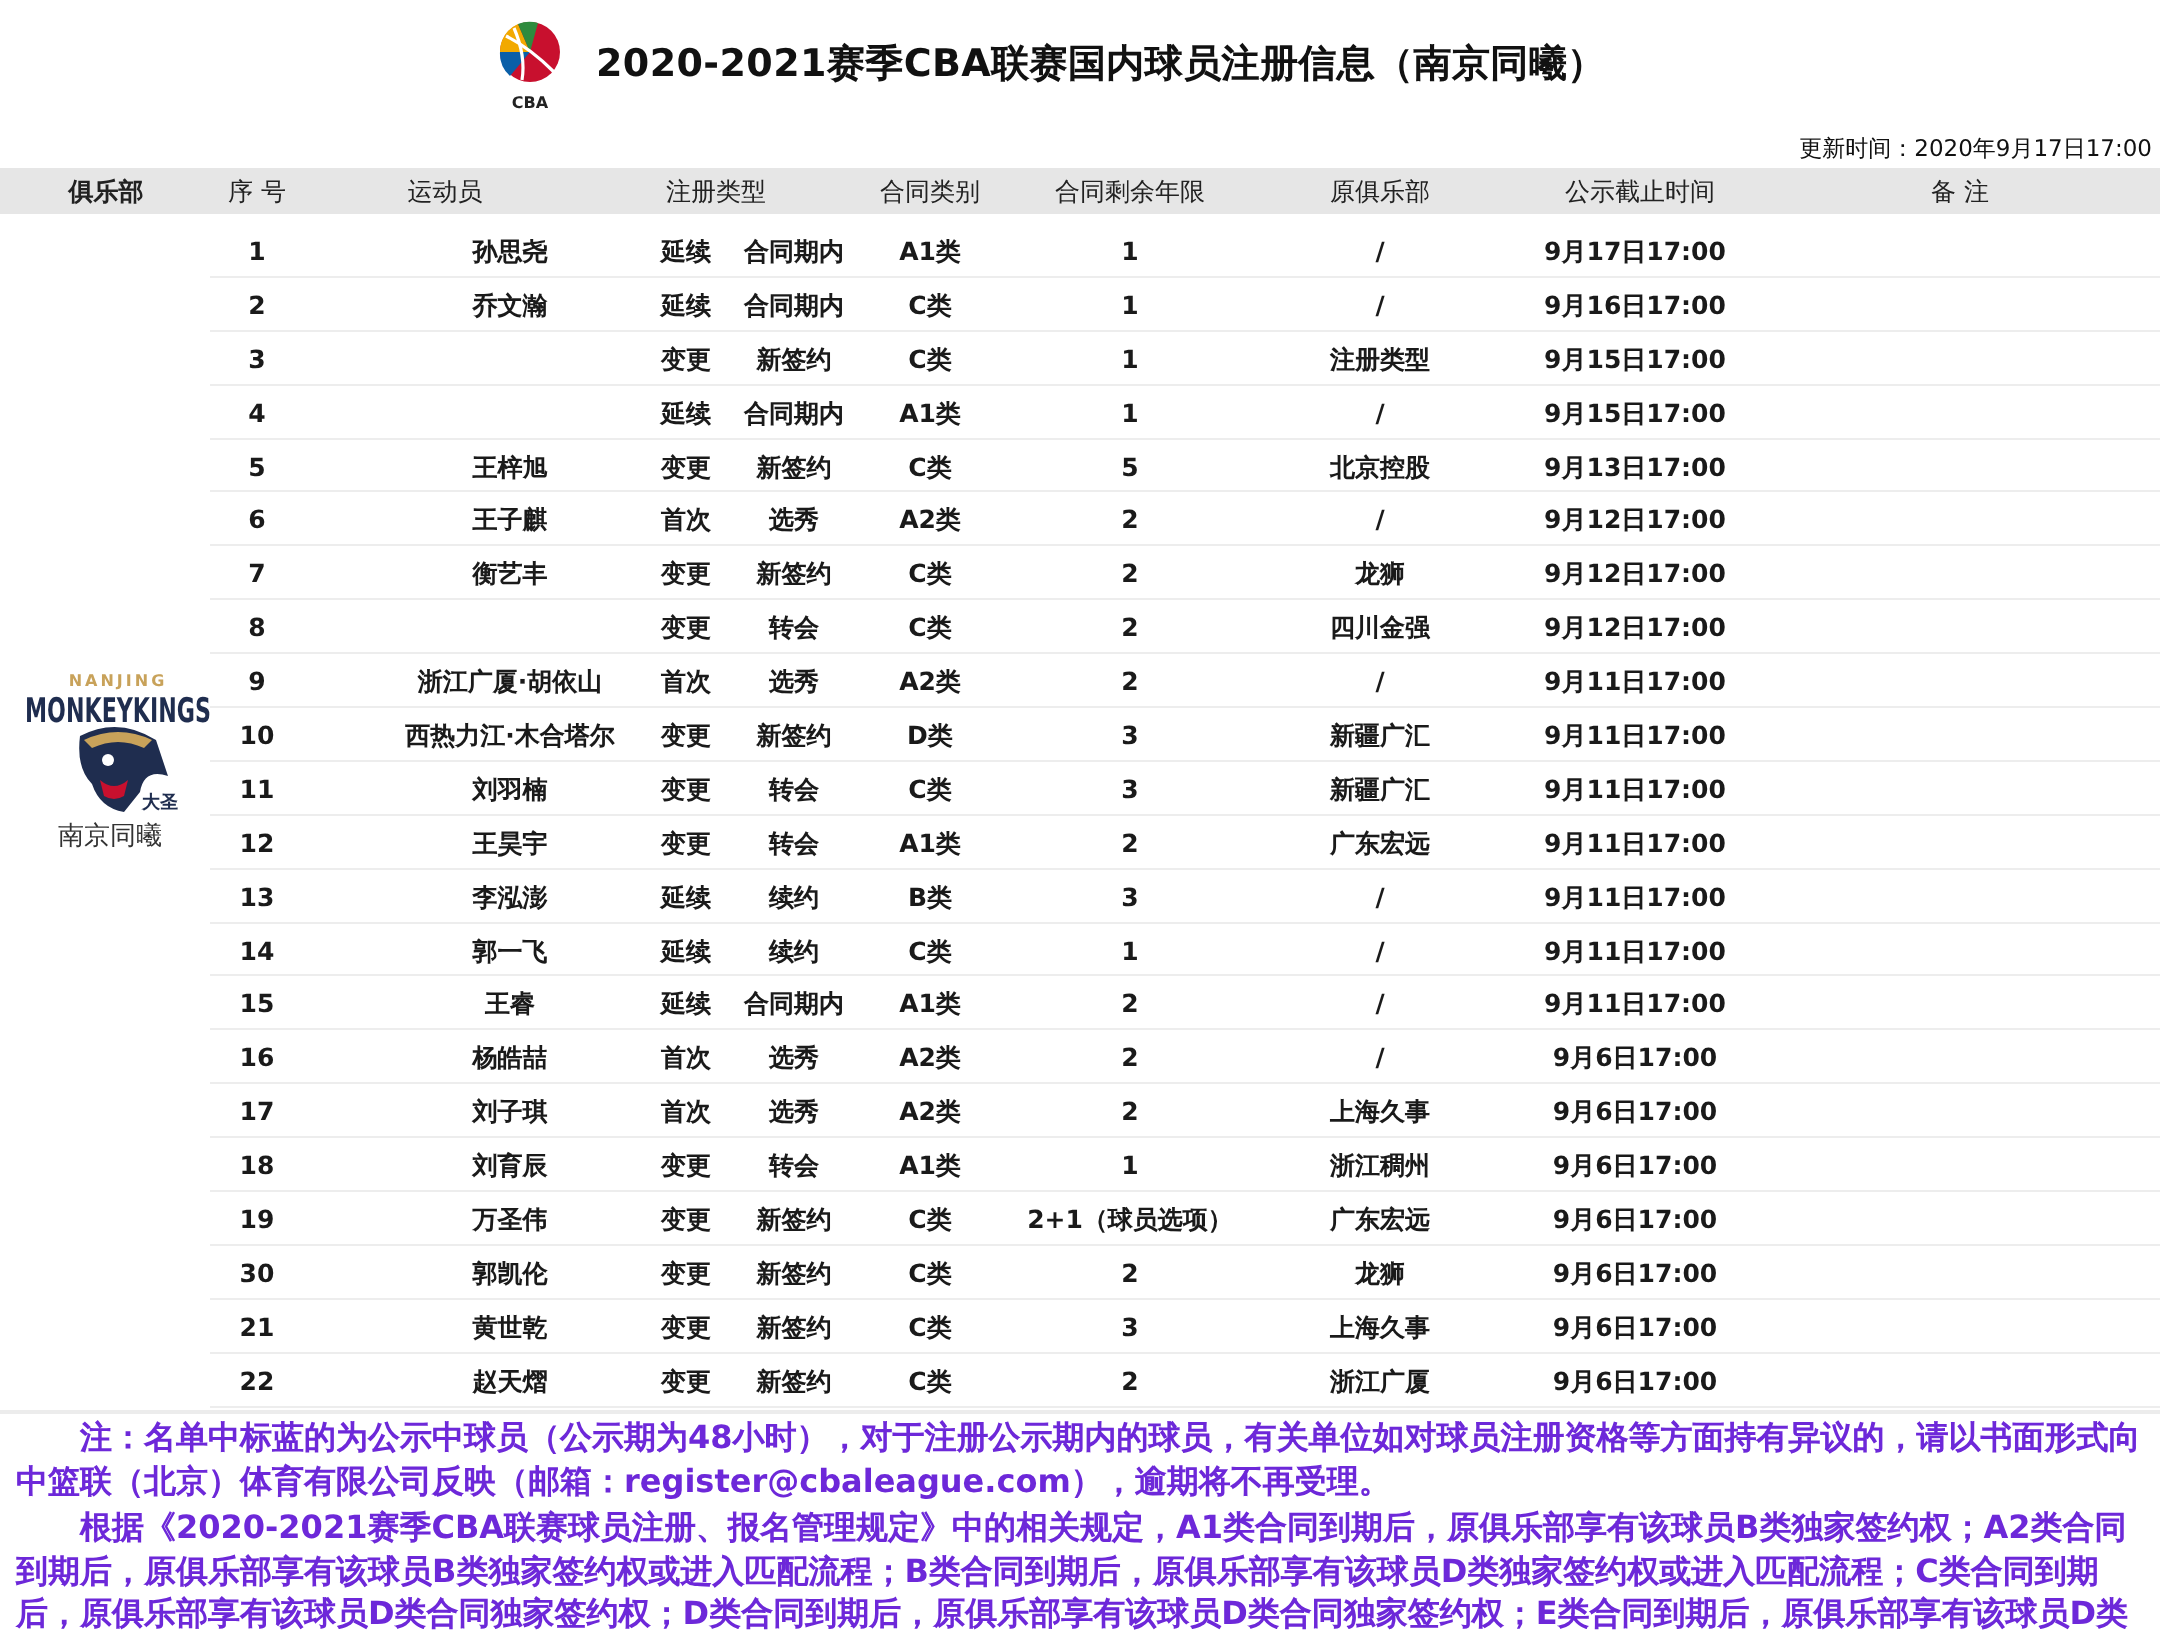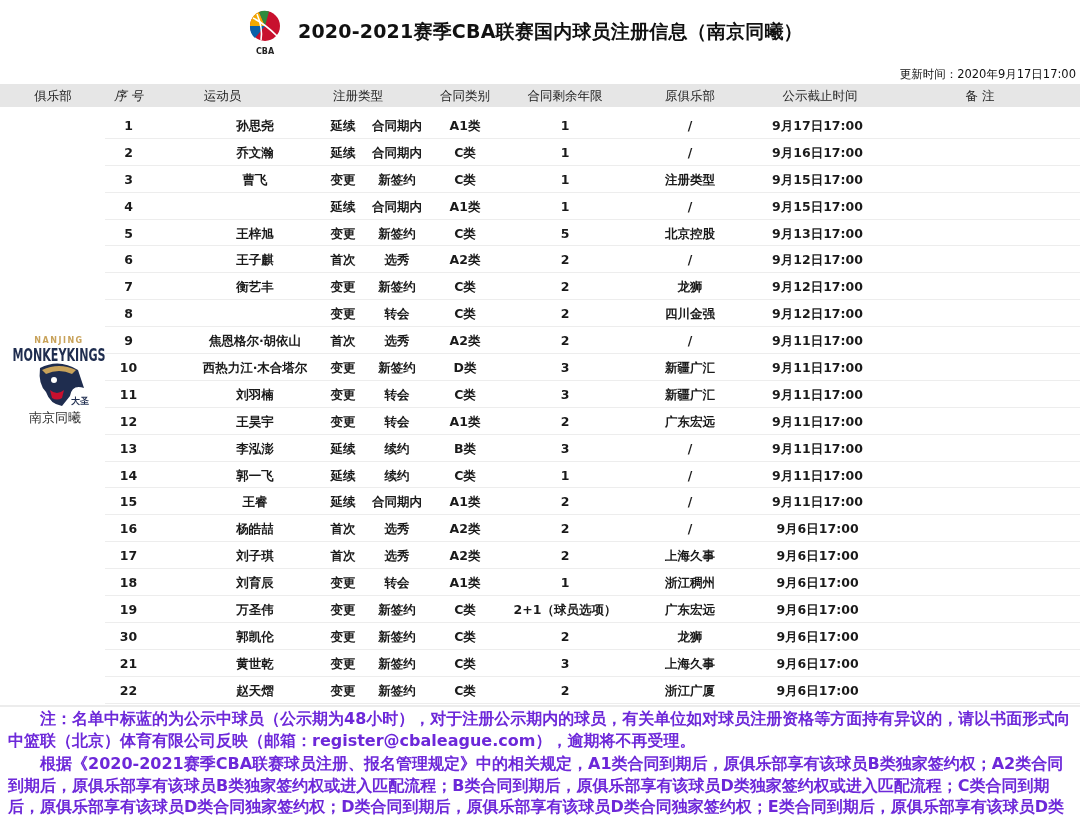--- a/index.html
+++ b/index.html
@@ -41,22 +41,22 @@
     <path d="M12 2 L18 16 L22 1.5 A15 15 0 0 0 12 2 Z" fill="#2e8b3e"></path>
     <path d="M6 8 Q18 14 30 26" stroke="#fff" stroke-width="1.6" fill="none"></path>
     <path d="M10 4 Q16 18 14 30" stroke="#fff" stroke-width="1.6" fill="none"></path>
     <text x="18" y="44" font-size="8" font-weight="bold" text-anchor="middle" fill="#222" font-family="DejaVu Sans, sans-serif">CBA</text>
   </svg>
   <div class="title">2020-2021赛季CBA联赛国内球员注册信息（南京同曦）</div>
   <div class="updated">更新时间：2020年9月17日17:00</div>
 </div>
 
 <div class="header-row">
-  <div class="hcell" style="left:18px;width:70px;">俱乐部</div>
-  <div class="hcell" style="left:105px;width:47px;font-style:italic;">序 号</div>
+  <div class="hcell" style="left:18px;width:70px;font-weight:bold;">俱乐部</div>
+  <div class="hcell" style="left:105px;width:47px;">序 号</div>
   <div class="hcell" style="left:170px;width:105px;">运动员</div>
   <div class="hcell" style="left:318px;width:80px;">注册类型</div>
   <div class="hcell" style="left:430px;width:70px;">合同类别</div>
   <div class="hcell" style="left:510px;width:110px;">合同剩余年限</div>
   <div class="hcell" style="left:640px;width:100px;">原俱乐部</div>
   <div class="hcell" style="left:765px;width:110px;">公示截止时间</div>
   <div class="hcell" style="left:930px;width:100px;">备 注</div>
 </div>
 
 <div class="club-cell">
@@ -90,21 +90,20 @@
       <div class="cell c-reg1">延续</div>
       <div class="cell c-reg2">合同期内</div>
       <div class="cell c-cat">C类</div>
       <div class="cell c-yrs">1</div>
       <div class="cell c-prev">/</div>
       <div class="cell c-date">9月16日17:00</div>
       <div class="cell c-note"></div>
     </div>
     <div class="row">
       <div class="cell c-no">3</div>
-      <div class="cell c-name">曹飞</div>
       <div class="cell c-reg1">变更</div>
       <div class="cell c-reg2">新签约</div>
       <div class="cell c-cat">C类</div>
       <div class="cell c-yrs">1</div>
       <div class="cell c-prev">注册类型</div>
       <div class="cell c-date">9月15日17:00</div>
       <div class="cell c-note"></div>
     </div>
     <div class="row">
       <div class="cell c-no">4</div>
@@ -154,21 +153,21 @@
       <div class="cell c-reg1">变更</div>
       <div class="cell c-reg2">转会</div>
       <div class="cell c-cat">C类</div>
       <div class="cell c-yrs">2</div>
       <div class="cell c-prev">四川金强</div>
       <div class="cell c-date">9月12日17:00</div>
       <div class="cell c-note"></div>
     </div>
     <div class="row">
       <div class="cell c-no">9</div>
-      <div class="cell c-name">焦恩格尔·胡依山</div>
+      <div class="cell c-name">浙江广厦·胡依山</div>
       <div class="cell c-reg1">首次</div>
       <div class="cell c-reg2">选秀</div>
       <div class="cell c-cat">A2类</div>
       <div class="cell c-yrs">2</div>
       <div class="cell c-prev">/</div>
       <div class="cell c-date">9月11日17:00</div>
       <div class="cell c-note"></div>
     </div>
     <div class="row">
       <div class="cell c-no">10</div>

